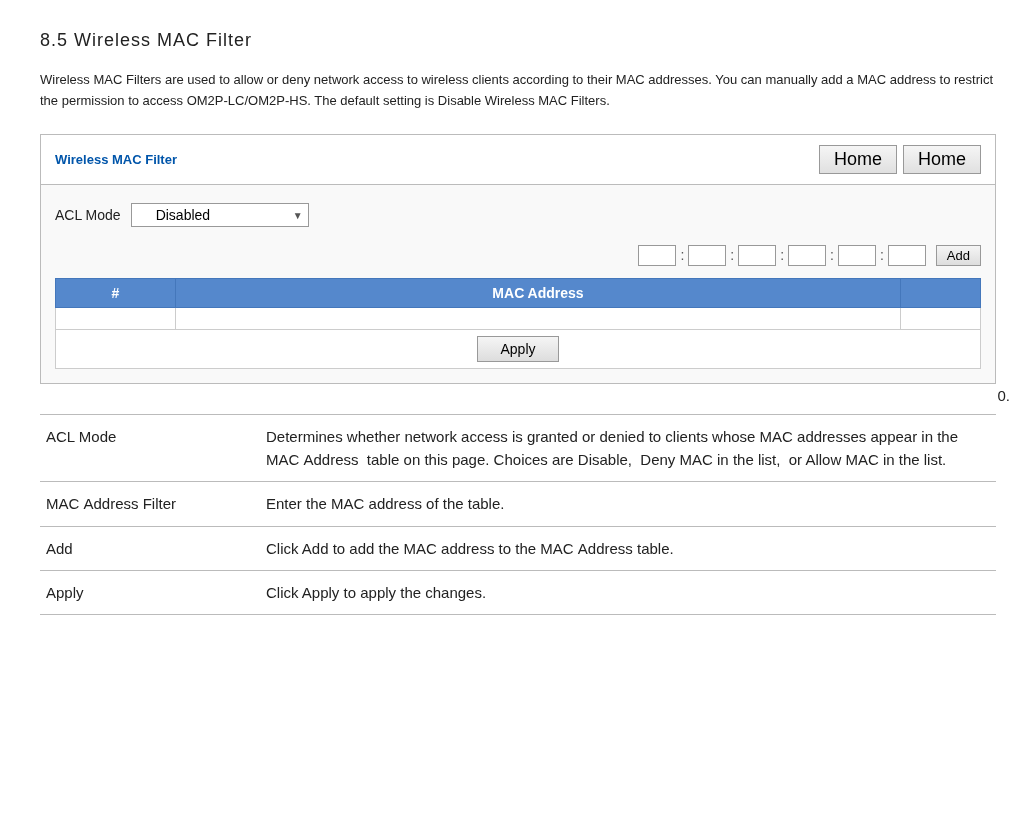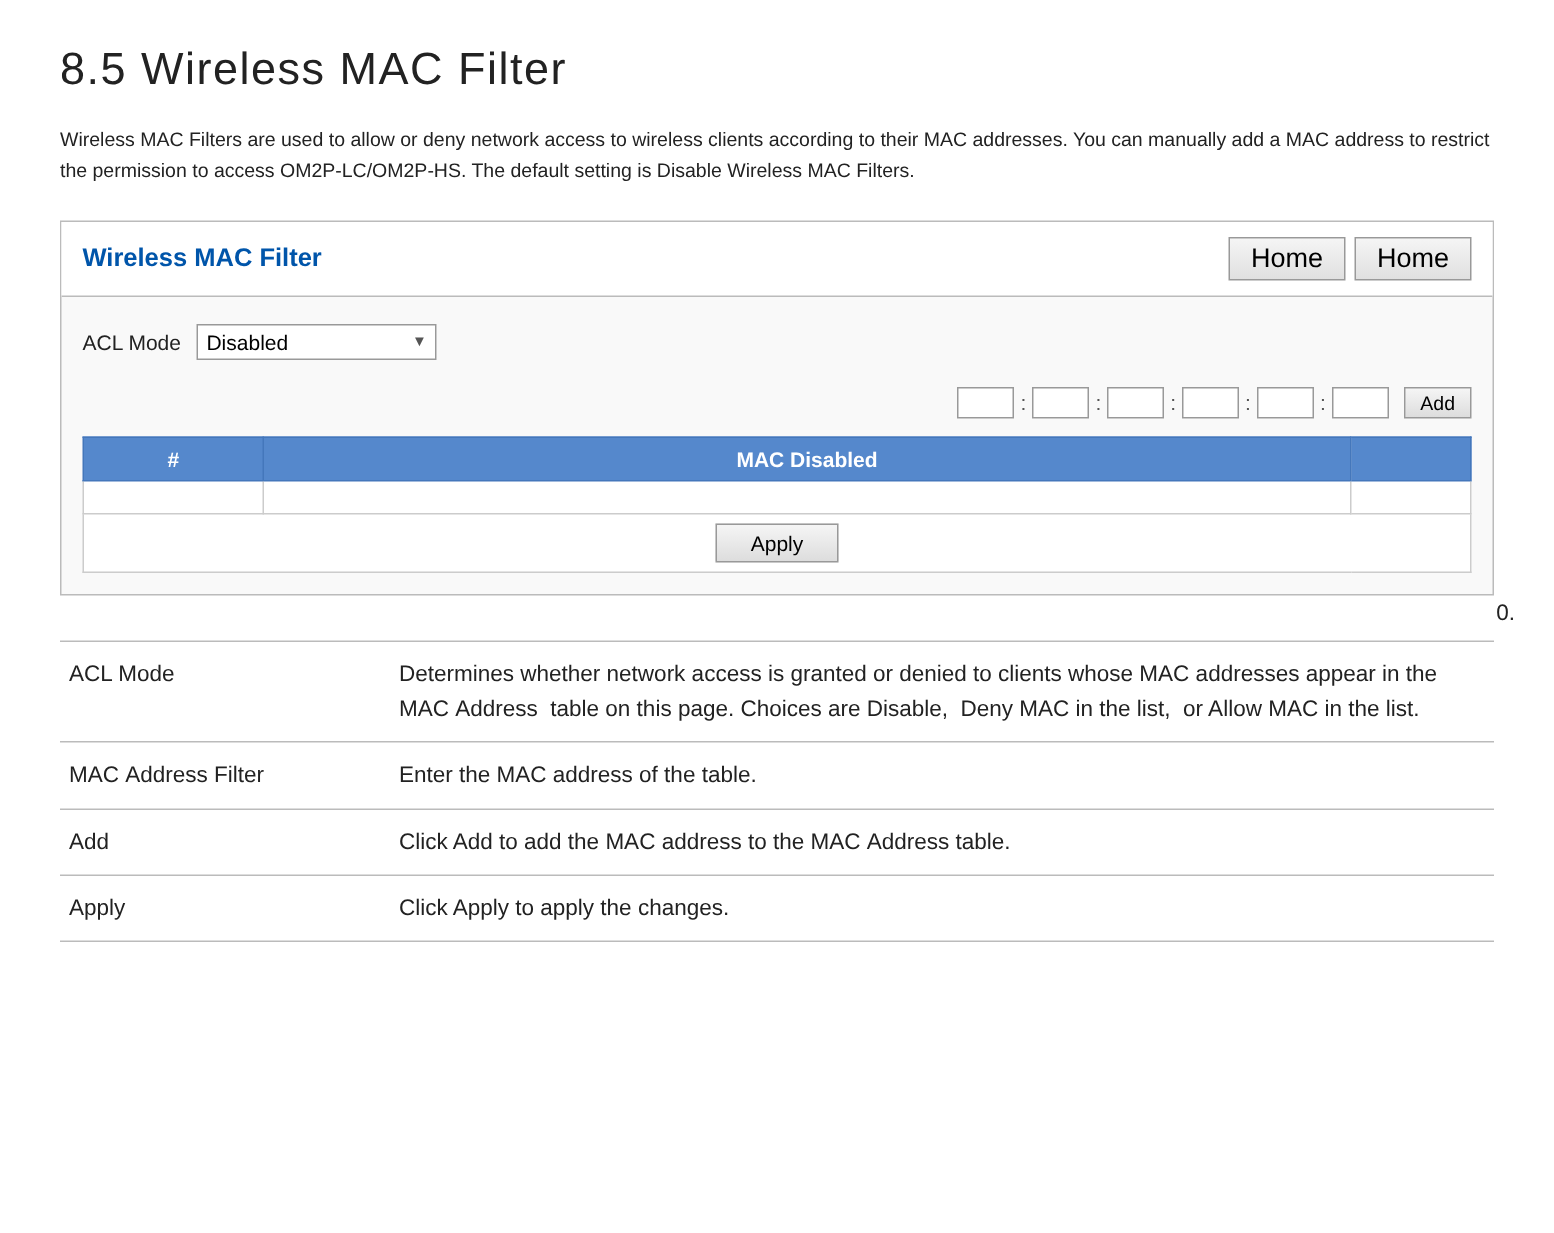--- a/index.html
+++ b/index.html
@@ -6,21 +6,21 @@
     body {
       font-family: Arial, sans-serif;
       font-size: 15px;
       color: #222;
       background: #fff;
       padding: 30px 40px;
       max-width: 1036px;
     }
 
     h1 {
-      font-size: 30px;
+      font-size: 18px;
       font-weight: normal;
       letter-spacing: 1px;
       margin-bottom: 18px;
     }
 
     .intro-text {
       font-size: 13px;
       line-height: 1.65;
       margin-bottom: 22px;
     }
@@ -36,21 +36,21 @@
     .panel-header {
       background: #fff;
       border-bottom: 1px solid #bbb;
       padding: 10px 14px;
       display: flex;
       align-items: center;
       justify-content: space-between;
     }
 
     .panel-title {
-      font-size: 17px;
+      font-size: 13px;
       font-weight: bold;
       color: #0055aa;
     }
 
     .panel-header-buttons {
       display: flex;
       gap: 6px;
     }
 
     .panel-header-btn {
@@ -72,21 +72,21 @@
       margin-bottom: 18px;
     }
 
     .acl-label {
       font-size: 14px;
       font-weight: normal;
     }
 
     .acl-select {
       border: 1px solid #999;
-      padding: 3px 24px 3px 6px;
+      padding: 3px 24px 3px 24px;
       font-size: 14px;
       background: #fff;
       appearance: none;
       -webkit-appearance: none;
       min-width: 130px;
     }
 
     .select-wrapper {
       position: relative;
       display: inline-block;
@@ -262,21 +262,21 @@
         <input class="mac-field" type="text" maxlength="2" style="">
         <span class="mac-sep">:</span>
         <input class="mac-field" type="text" maxlength="2" style="">
         <button class="add-btn">Add</button>
       </div>
 
       <table class="mac-table">
         <thead>
           <tr>
             <th style="width:120px;">#</th>
-            <th>MAC Disabled</th>
+            <th>MAC Address</th>
             <th style="width:80px;"></th>
           </tr>
         </thead>
         <tbody>
           <tr>
             <td style="height:22px;"></td>
             <td></td>
             <td></td>
           </tr>
         </tbody>

